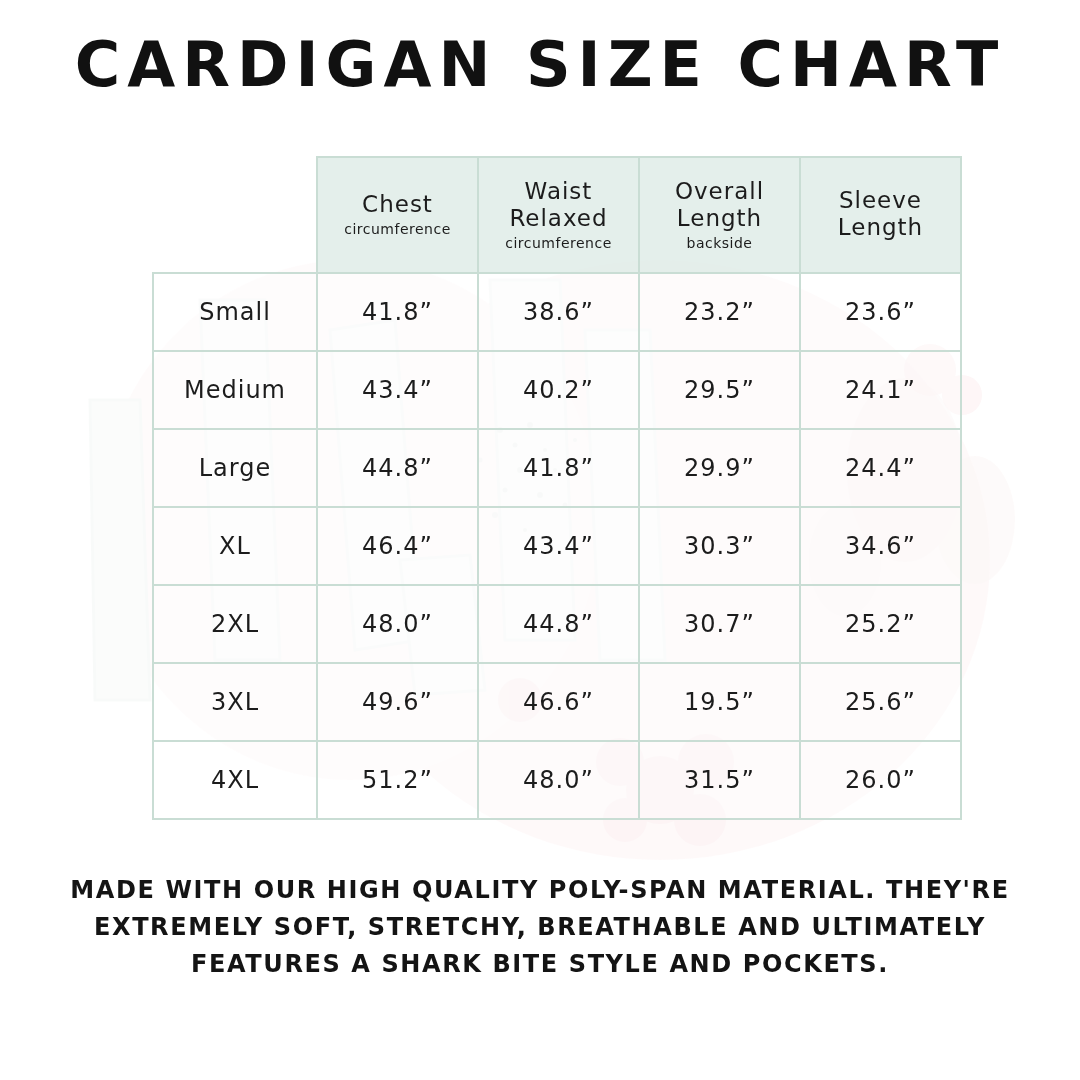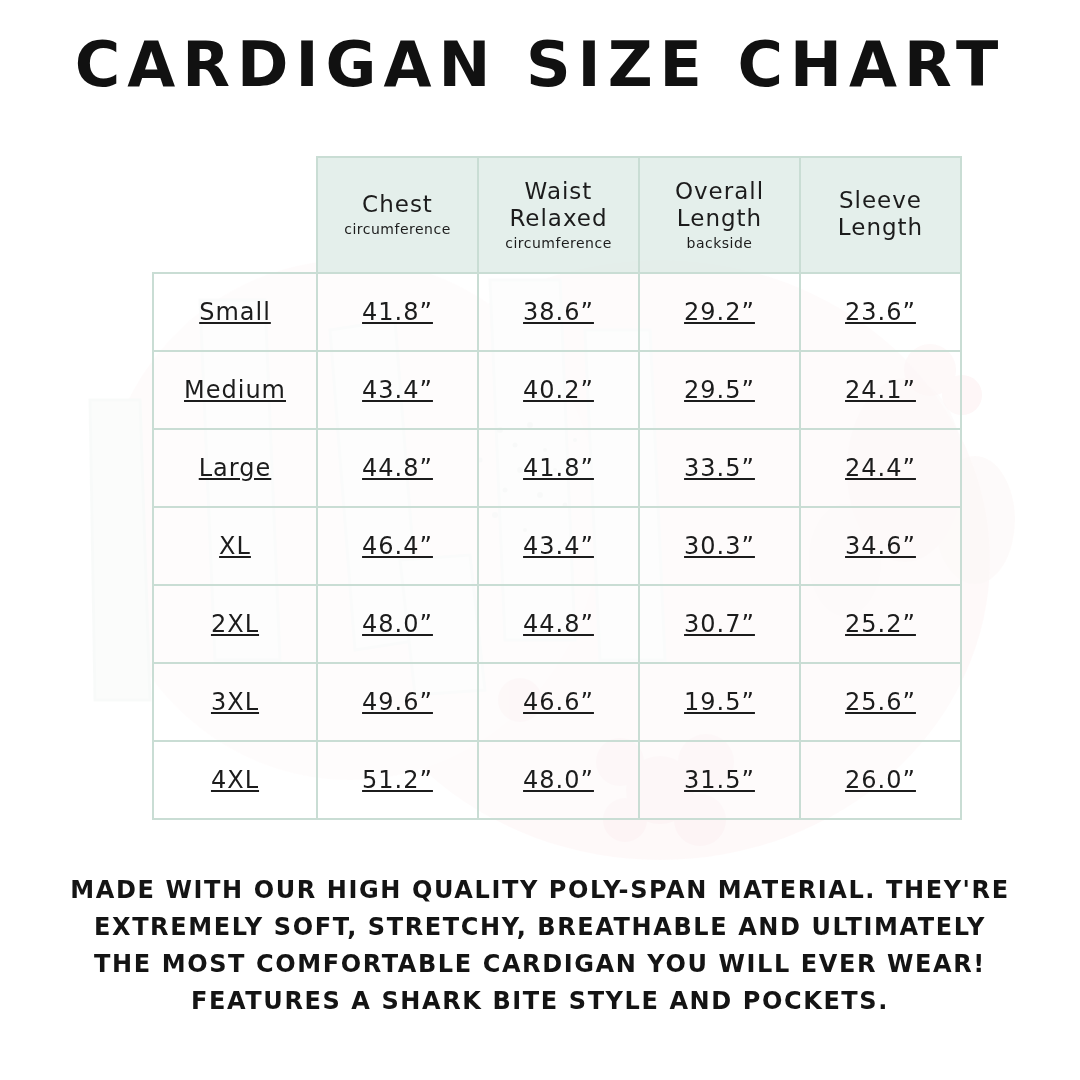--- a/index.html
+++ b/index.html
@@ -95,21 +95,20 @@
     line-height: 19px;
     letter-spacing: 0.5px;
     margin-top: 2px;
   }
 
   
   tr.data-row td {
     height: 76px;
     font-size: 24px;
     letter-spacing: 1px;
-    text-decoration: underline;
   }
   td.size-cell {
     background: rgba(222,236,230,0.70);
     font-size: 23px;
     letter-spacing: 2px;
   }
 
   
   #note {
     position: absolute;
@@ -208,35 +207,35 @@
             <span class="head-main">Sleeve Length</span>
             <span class="head-sub"></span>
           </th>
         </tr>
       </thead>
       <tbody>
         <tr class="data-row">
           <td class="size-cell">Small</td>
           <td>41.8”</td>
           <td>38.6”</td>
-          <td>29.2”</td>
+          <td>23.2”</td>
           <td>23.6”</td>
         </tr>
         <tr class="data-row">
           <td class="size-cell">Medium</td>
           <td>43.4”</td>
           <td>40.2”</td>
           <td>29.5”</td>
           <td>24.1”</td>
         </tr>
         <tr class="data-row">
           <td class="size-cell">Large</td>
           <td>44.8”</td>
           <td>41.8”</td>
-          <td>33.5”</td>
+          <td>29.9”</td>
           <td>24.4”</td>
         </tr>
         <tr class="data-row">
           <td class="size-cell">XL</td>
           <td>46.4”</td>
           <td>43.4”</td>
           <td>30.3”</td>
           <td>34.6”</td>
         </tr>
         <tr class="data-row">
@@ -260,17 +259,16 @@
           <td>31.5”</td>
           <td>26.0”</td>
         </tr>
       </tbody>
     </table>
   </div>
 
   <div id="note">
     <span class="nline">MADE WITH OUR HIGH QUALITY POLY-SPAN MATERIAL. THEY'RE</span>
     <span class="nline">EXTREMELY SOFT, STRETCHY, BREATHABLE AND ULTIMATELY</span>
-    <span class="nline">THE MOST COMFORTABLE CARDIGAN YOU WILL EVER WEAR!</span>
     <span class="nline">FEATURES A SHARK BITE STYLE AND POCKETS.</span>
   </div>
 
 </div>
 
 </body></html>

